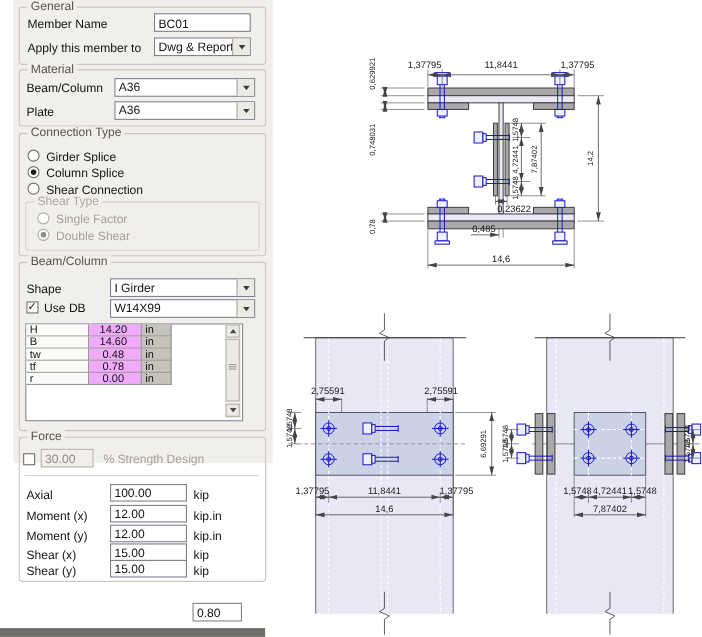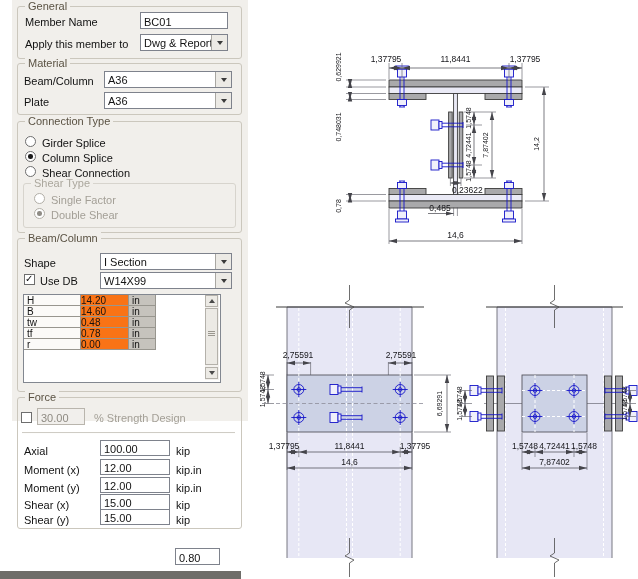--- a/index.html
+++ b/index.html
@@ -20,21 +20,21 @@
 .radio .dot{position:absolute;left:2.3px;top:2.3px;width:4.5px;height:4.5px;border-radius:50%;background:#1a1a1a}
 .radio.dis{border-color:#b2afa7}
 .radio.dis .dot{background:#8f8c85}
 .chk{position:absolute;width:11px;height:11px;border:1px solid #6e6e6e;background:#fff;box-sizing:border-box}
 .chk.checked::after{content:"✓";position:absolute;left:0;top:-2px;font-size:10px;color:#111}
 .sep{position:absolute;height:0;border-top:1px solid #cfccc5;border-bottom:1px solid #fdfdfc}
 .tblc{position:absolute;background:#fff;border:1px solid #828790}
 .trow{display:flex;height:11px}
 .tc{border-right:1px solid #98968f;border-bottom:1px solid #98968f;font-size:10px;line-height:11px;overflow:hidden;box-sizing:content-box}
 .tc.n{width:53px;background:#fbfaf8;padding-left:3px}
-.tc.v{width:44px;background:#f97316;text-align:left;padding-right:3px}
+.tc.v{width:44px;background:#f0abfc;text-align:center;padding-right:3px}
 .tc.u{width:23px;background:#c6c3bd;padding-left:3px}
 .sbar{position:absolute;width:14px;background:#f3f1ee}
 .sbtn{position:absolute;left:0;width:13px;height:12px;background:#eceae5;border:1px solid #b4b1aa;display:flex;align-items:center;justify-content:center;box-sizing:border-box}
 .arr-up{width:0;height:0;border-left:3px solid transparent;border-right:3px solid transparent;border-bottom:4px solid #4a4a4a}
 .sthumb{position:absolute;left:0;width:13px;background:#eceae5;border:1px solid #b4b1aa;box-sizing:border-box}
 .grip{position:absolute;left:2px;top:22px;width:7px;height:1px;background:#9a978f;box-shadow:0 2px 0 #9a978f,0 4px 0 #9a978f}
 #darkbar{position:absolute;left:0;top:571px;width:241px;height:8px;background:#6e6d69}
 #dwg{position:absolute;left:238px;top:0;width:400px;height:579px}
 #dwg .ln{stroke:#3c3c3c;stroke-width:1;fill:none}
 #dwg .brk{stroke:#4a4a4a;stroke-width:0.8;fill:none}
@@ -109,21 +109,21 @@
     <span class="radio dis" style="left:22px;top:208px">
         <span class="dot"></span>
       </span>
     <span class="lbl dis-txt" style="left:39px;top:209px">Double Shear</span>
 
     <div class="grp" style="left:5px;top:238px;width:223px;height:152px">
       <span class="grp-title">Beam/Column</span>
     </div>
     <span class="lbl" style="left:12px;top:257px">Shape</span>
     <div class="combo" style="left:88px;top:253px;width:132px;height:17px">
-      <span class="combo-txt">I Section</span>
+      <span class="combo-txt">I Girder</span>
       <span class="combo-btn">
           <span class="arr-dn"></span>
         </span>
     </div>
     <span class="chk checked" style="left:12px;top:274px"></span>
     <span class="lbl" style="left:28px;top:275px">Use DB</span>
     <div class="combo" style="left:88px;top:272px;width:132px;height:17px">
       <span class="combo-txt">W14X99</span>
       <span class="combo-btn">
           <span class="arr-dn"></span>

